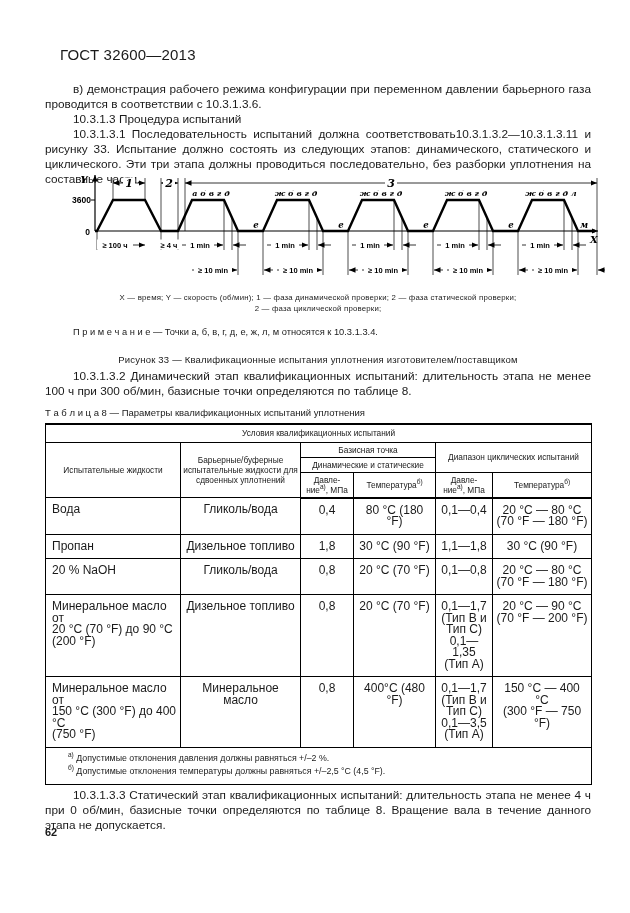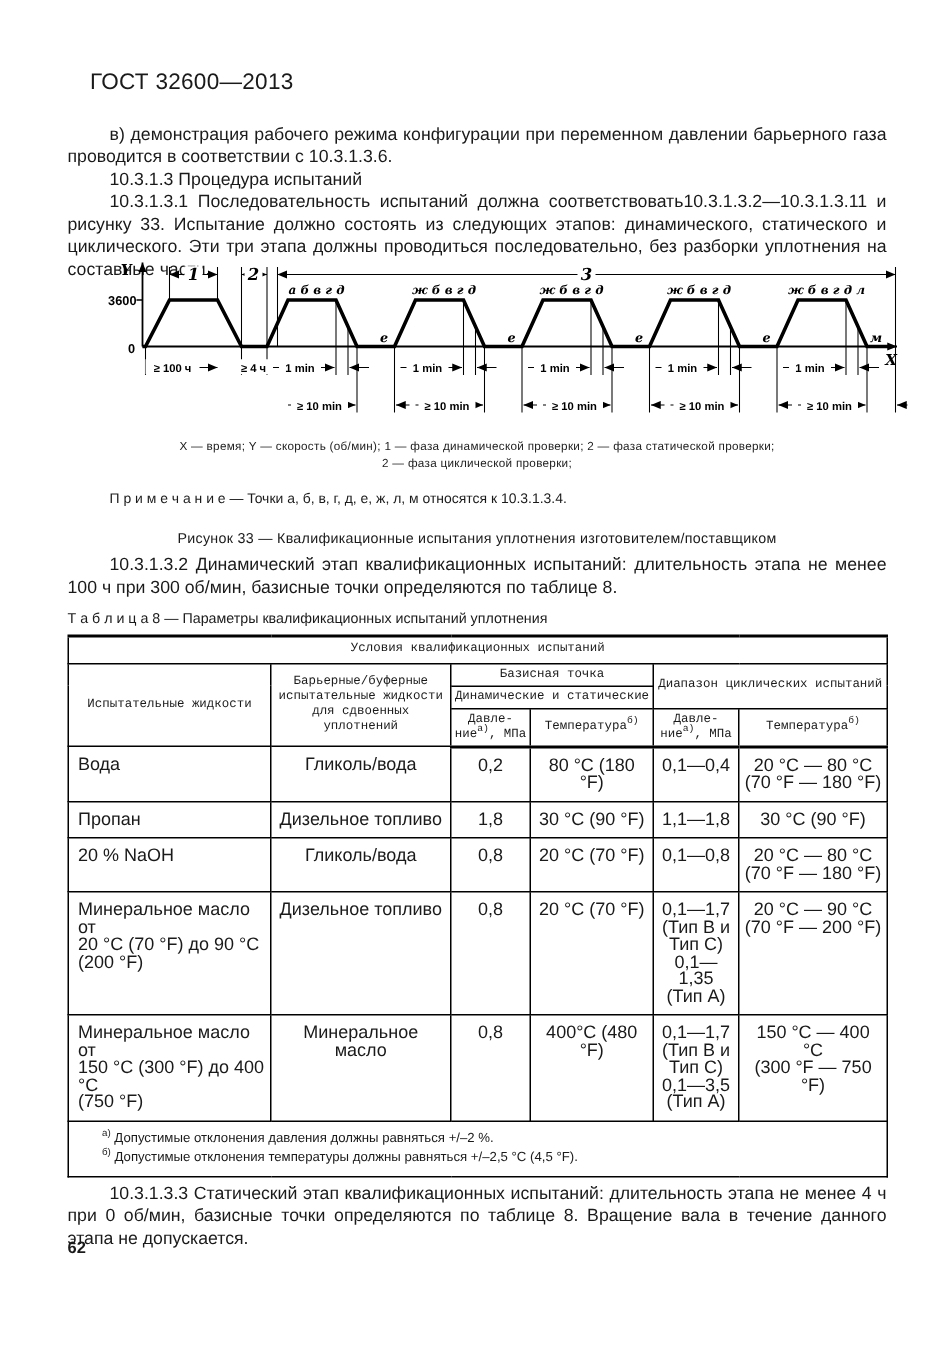--- a/index.html
+++ b/index.html
@@ -12,21 +12,21 @@
   .legend{left:45px;top:292px;width:546px;font-size:7.8px;line-height:11px;text-align:center;color:#222;letter-spacing:.2px;}
   .note-line{left:45px;top:327px;width:546px;font-size:9.3px;text-indent:28px;}
   .fig-caption{left:45px;top:354px;width:546px;font-size:9.5px;text-align:center;letter-spacing:.2px;}
   .table-title{left:45px;top:407px;width:546px;font-size:9.5px;}
   .page-num{left:45px;top:826px;font-size:11px;font-weight:bold;}
   
   table.qual{border-collapse:collapse;table-layout:fixed;width:546px;
              border:1px solid #000;border-top:2px solid #000;}
   table.qual th, table.qual td{border:1px solid #000;}
   table.qual thead th{font-weight:normal;font-size:8.3px;line-height:10px;text-align:center;
-                      vertical-align:middle;padding:2px 2px;font-family:Liberation Mono, monospace;}
+                      vertical-align:middle;padding:2px 2px;}
   table.qual thead tr:last-child th{border-bottom:2.5px solid #000;}
   table.qual tbody td{font-size:12px;line-height:11.5px;vertical-align:top;
                       padding:6px 3px;text-align:center;white-space:pre-line;}
   table.qual tbody td.c0{text-align:left;padding-left:6px;}
   table.qual tfoot td{font-size:8.8px;line-height:13px;padding:4px 6px 6px 6px;}
   .fn-line{text-indent:16px;}
   sup{font-size:6.5px;vertical-align:super;line-height:0;}
   .h-row1{height:18px;}
   .h-row2{height:15px;}
   .h-row3{height:15px;}
@@ -193,21 +193,21 @@
         <th><span>Давле-</span><br><span>ние</span><sup>а)</sup><span>, МПа</span></th>
         <th><span>Температура</span><sup>б)</sup></th>
         <th><span>Давле-</span><br><span>ние</span><sup>а)</sup><span>, МПа</span></th>
         <th><span>Температура</span><sup>б)</sup></th>
       </tr>
     </thead>
     <tbody>
         <tr>
           <td class="c0">Вода</td>
           <td class="c1">Гликоль/вода</td>
-          <td class="c2">0,2</td>
+          <td class="c2">0,4</td>
           <td class="c3">80 °С (180 °F)</td>
           <td class="c4">0,1—0,4</td>
           <td class="c5">20 °С — 80 °С
 (70 °F — 180 °F)</td>
         </tr>
         <tr>
           <td class="c0">Пропан</td>
           <td class="c1">Дизельное топливо</td>
           <td class="c2">1,8</td>
           <td class="c3">30 °С (90 °F)</td>

